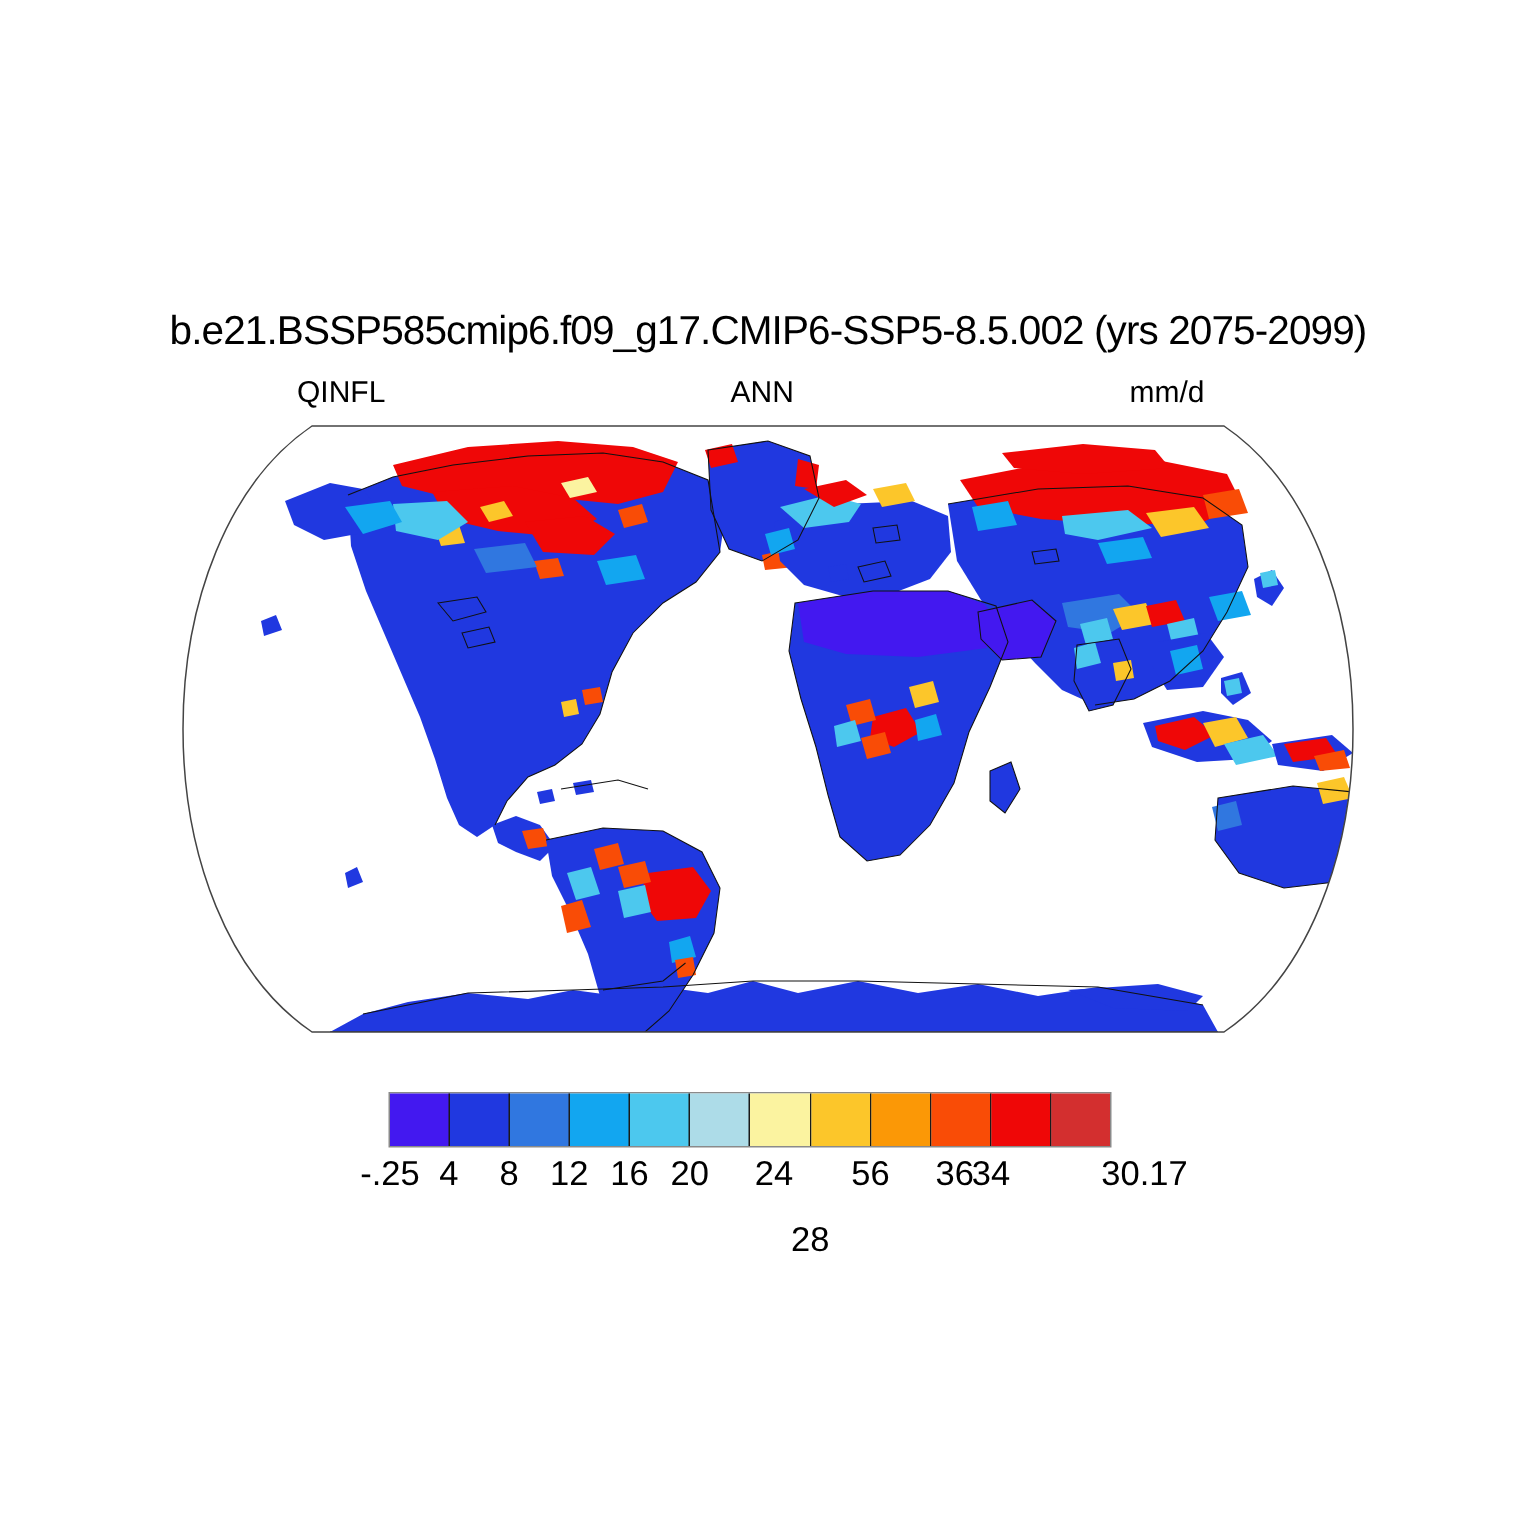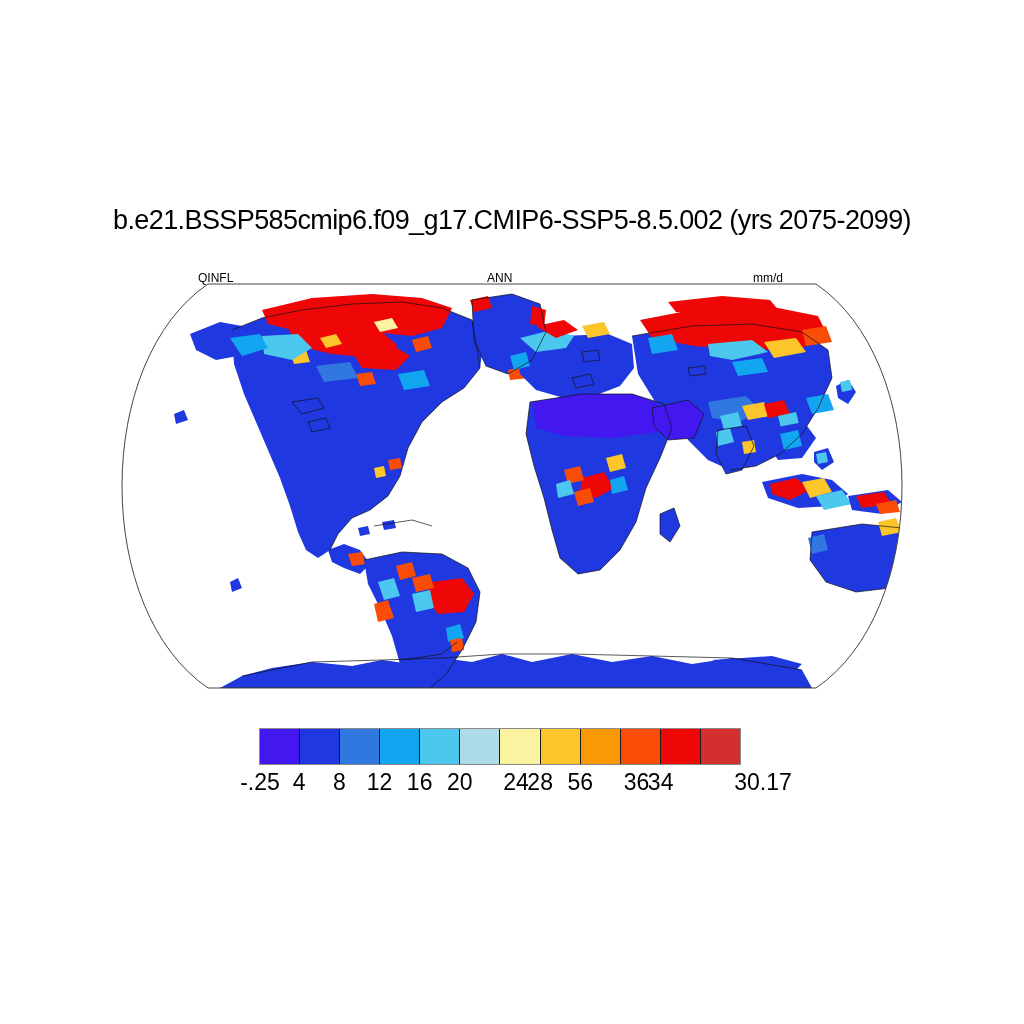--- a/index.html
+++ b/index.html
@@ -35,24 +35,23 @@
     line-height: 32px;
     letter-spacing: -0.6px;
     white-space: nowrap;
     font-family: "Liberation Sans", sans-serif;
   }
 
   
   .sublabel {
     position: absolute;
     top: 250px;
-    font-size: 12px;
+    font-size: 20px;
     line-height: 24px;
     white-space: nowrap;
-    margin-top: 16px;
   }
   #label-field  { left: 198px; }
   #label-season { left: 487px; }
   #label-units  { left: 753px; }
 
   
   #map-wrap {
     position: absolute;
     left: 112px;
     top: 282px;
@@ -357,20 +356,20 @@
     </div>
 
   <div id="cb-labels">
       <div class="cb-tick" style="left: 260px;">-.25</div>
       <div class="cb-tick" style="left: 299.167px;">4</div>
       <div class="cb-tick" style="left: 339.333px;">8</div>
       <div class="cb-tick" style="left: 379.5px;">12</div>
       <div class="cb-tick" style="left: 419.667px;">16</div>
       <div class="cb-tick" style="left: 459.833px;">20</div>
       <div class="cb-tick" style="left: 500px; margin-left: 16px;">24</div>
-      <div class="cb-tick" style="left: 540.167px;">28</div>
+      <div class="cb-tick" style="left: 540.167px; margin-top: 44px;">28</div>
       <div class="cb-tick" style="left: 580.333px;">56</div>
       <div class="cb-tick" style="left: 620.5px; margin-left: 16px;">36</div>
       <div class="cb-tick" style="left: 660.667px;">34</div>
       <div class="cb-tick" style="left: 763px;">30.17</div>
     </div>
 
 </div>
 
 </body></html>

